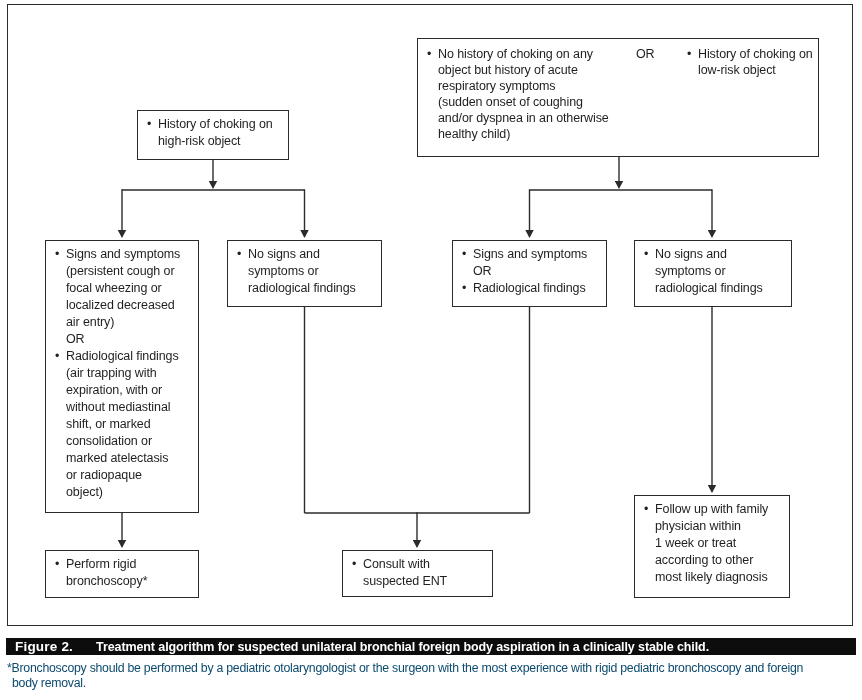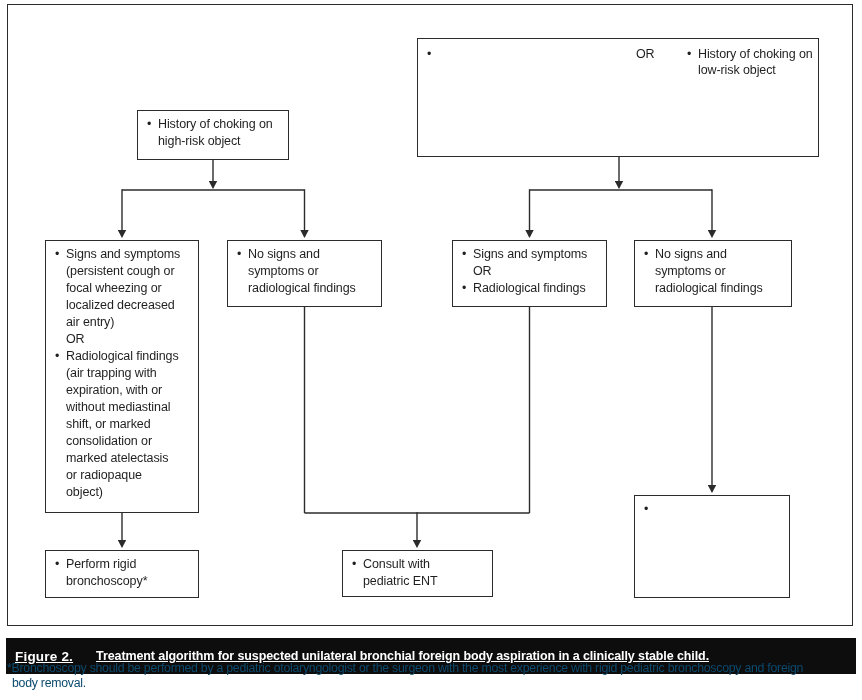--- a/index.html
+++ b/index.html
@@ -26,23 +26,23 @@
   }
   .node.tight { line-height:16px; padding-top:7px; }
   .bi { position:relative; padding-left:12px; }
   .bdot { position:absolute; left:1px; top:0; }
   .btxt { white-space:pre-line; }
   .cols { display:flex; align-items:flex-start; }
   .col-left { width:206px; flex:none; }
   .or-label { flex:none; width:50px; padding-left:4px; }
   .col-right { flex:none; }
   .caption-bar {
-    position:absolute; left:6px; top:638px; width:850px; height:36px; z-index:2;
+    position:absolute; left:6px; top:638px; width:850px; height:17px; z-index:2;
     background:var(--caption_bg,#0d0d0d); color:var(--caption_fg,#fff);
-    display:flex; align-items:center; padding-left:9px; box-sizing:border-box;text-decoration:underline;
+    display:flex; align-items:center; padding-left:9px; box-sizing:border-box;
   }
   .caption-label { font-weight:bold; font-size:13.5px; letter-spacing:0.2px; }
   .caption-text  { font-weight:bold; font-size:12.5px; margin-left:23px; letter-spacing:-0.1px; }
   .footnote {
     position:absolute; left:7px; top:661px; width:851px; z-index:2;
     font-size:12.3px; line-height:14.8px; letter-spacing:-0.25px;
     color:#0c4a6e; white-space:pre-line;
     text-indent:-5px; padding-left:5px;
   }
 </style>
@@ -79,21 +79,26 @@
   </svg>
 
   <div class="node" style="left:137px; top:110px; width:152px; height:50px;">
       <div class="bi"><span class="bdot">•</span><span class="btxt">History of choking on
 high-risk object</span></div>
     </div>
 
   <div class="node tight" style="left:417px; top:38px; width:402px; height:119px;">
     <div class="cols">
       <div class="col-left">
-          <div class="bi"><span class="bdot">•</span></div>
+          <div class="bi"><span class="bdot">•</span><span class="btxt">No history of choking on any
+object but history of acute
+respiratory symptoms
+(sudden onset of coughing
+and/or dyspnea in an otherwise
+healthy child)</span></div>
         </div>
       <div class="or-label">OR</div>
       <div class="col-right">
           <div class="bi"><span class="bdot">•</span><span class="btxt">History of choking on
 low-risk object</span></div>
         </div>
     </div>
   </div>
 
   <div class="node" style="left:45px; top:240px; width:154px; height:273px;">
@@ -132,25 +137,29 @@
 radiological findings</span></div>
     </div>
 
   <div class="node" style="left:45px; top:550px; width:154px; height:48px;">
       <div class="bi"><span class="bdot">•</span><span class="btxt">Perform rigid
 bronchoscopy*</span></div>
     </div>
 
   <div class="node" style="left:342px; top:550px; width:151px; height:47px;">
       <div class="bi"><span class="bdot">•</span><span class="btxt">Consult with
-pediatric ENT</span></div>
+suspected ENT</span></div>
     </div>
 
   <div class="node" style="left:634px; top:495px; width:156px; height:103px;">
-      <div class="bi"><span class="bdot">•</span></div>
+      <div class="bi"><span class="bdot">•</span><span class="btxt">Follow up with family
+physician within
+1 week or treat
+according to other
+most likely diagnosis</span></div>
     </div>
 
   <div class="caption-bar">
     <span class="caption-label">Figure 2.</span>
     <span class="caption-text">Treatment algorithm for suspected unilateral bronchial foreign body aspiration in a clinically stable child.</span>
   </div>
 
   <div class="footnote">*Bronchoscopy should be performed by a pediatric otolaryngologist or the surgeon with the most experience with rigid pediatric bronchoscopy and foreign
 body removal.</div>
 

